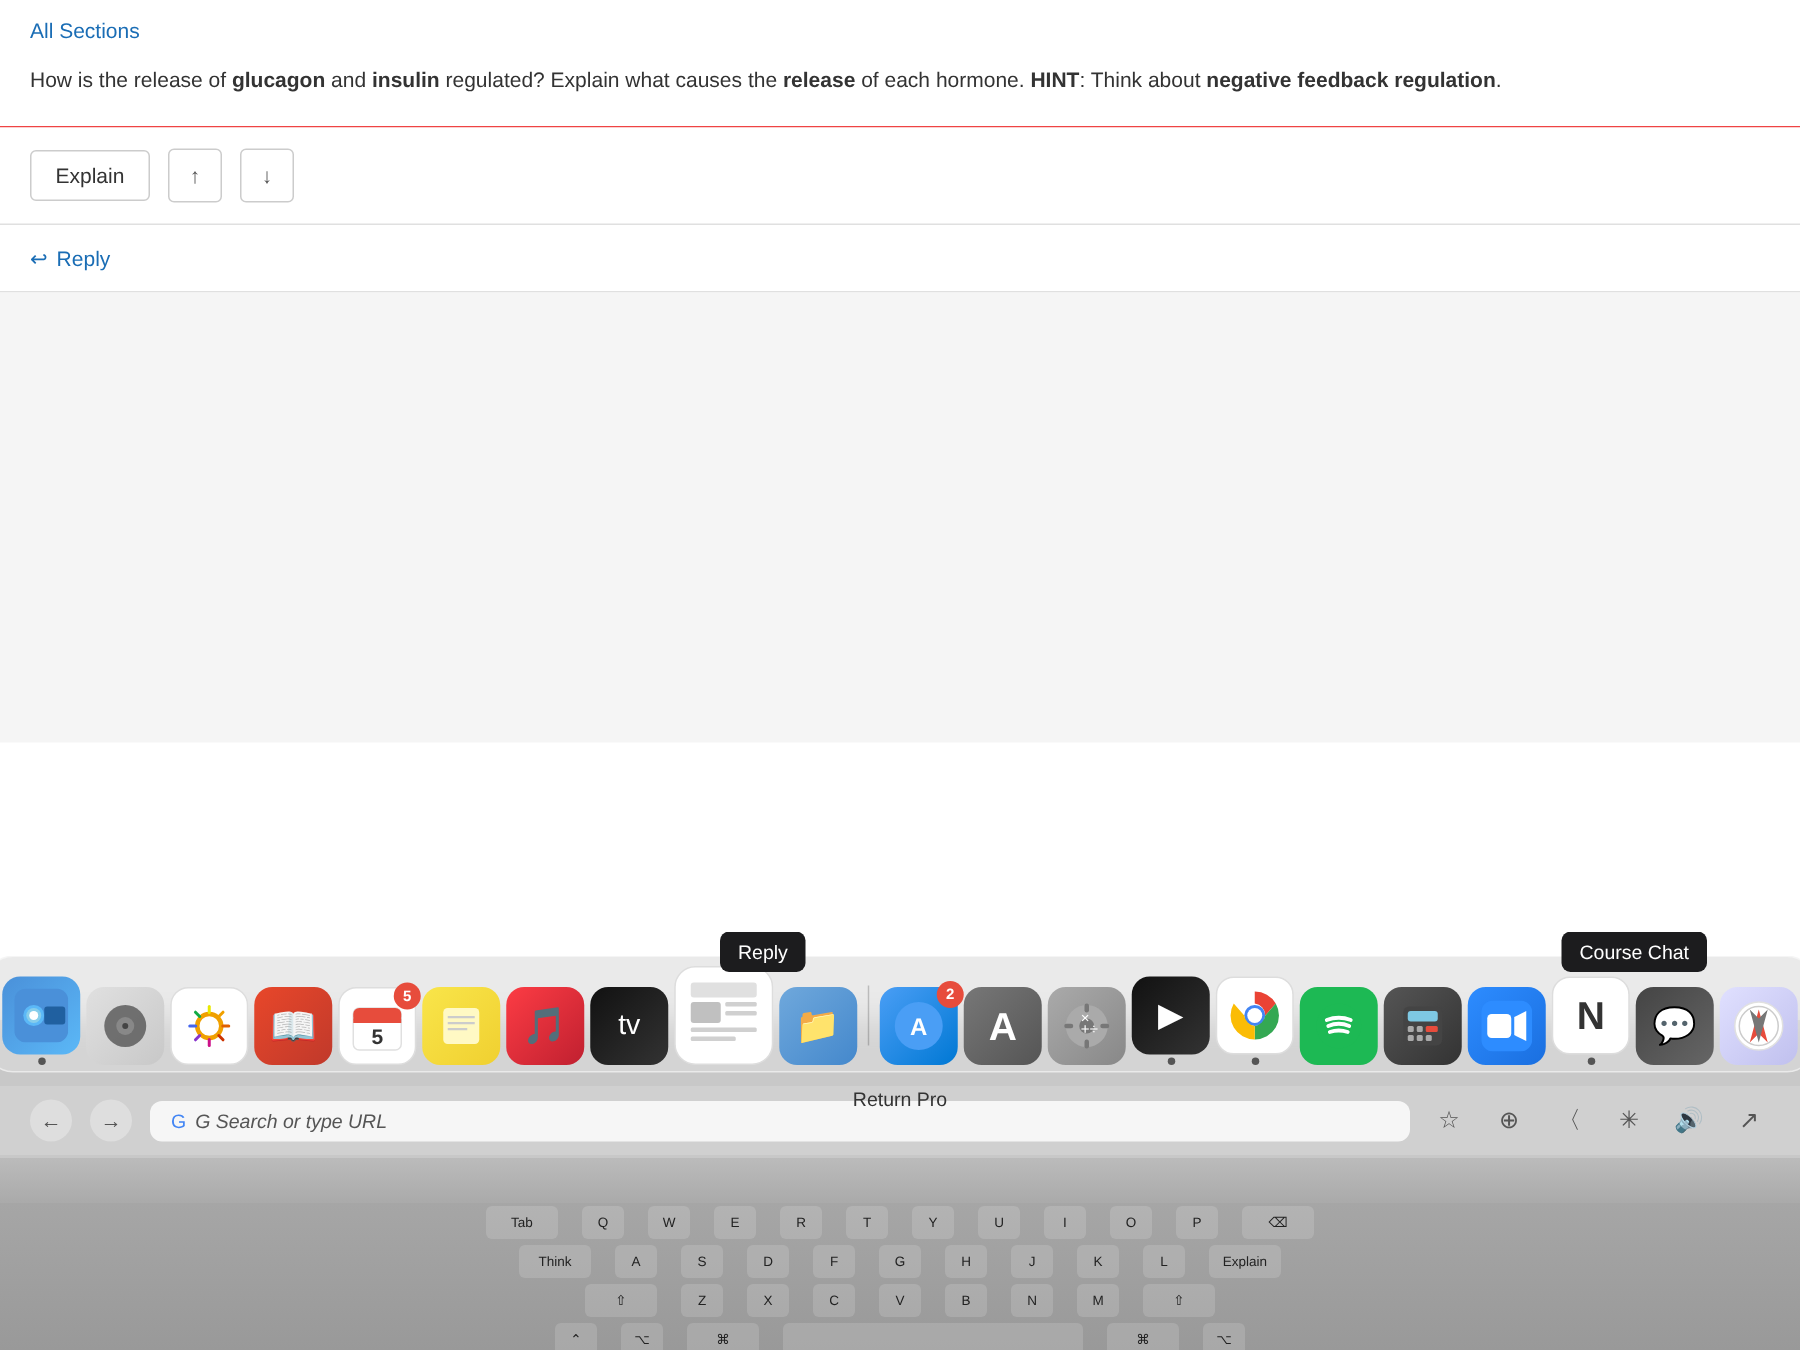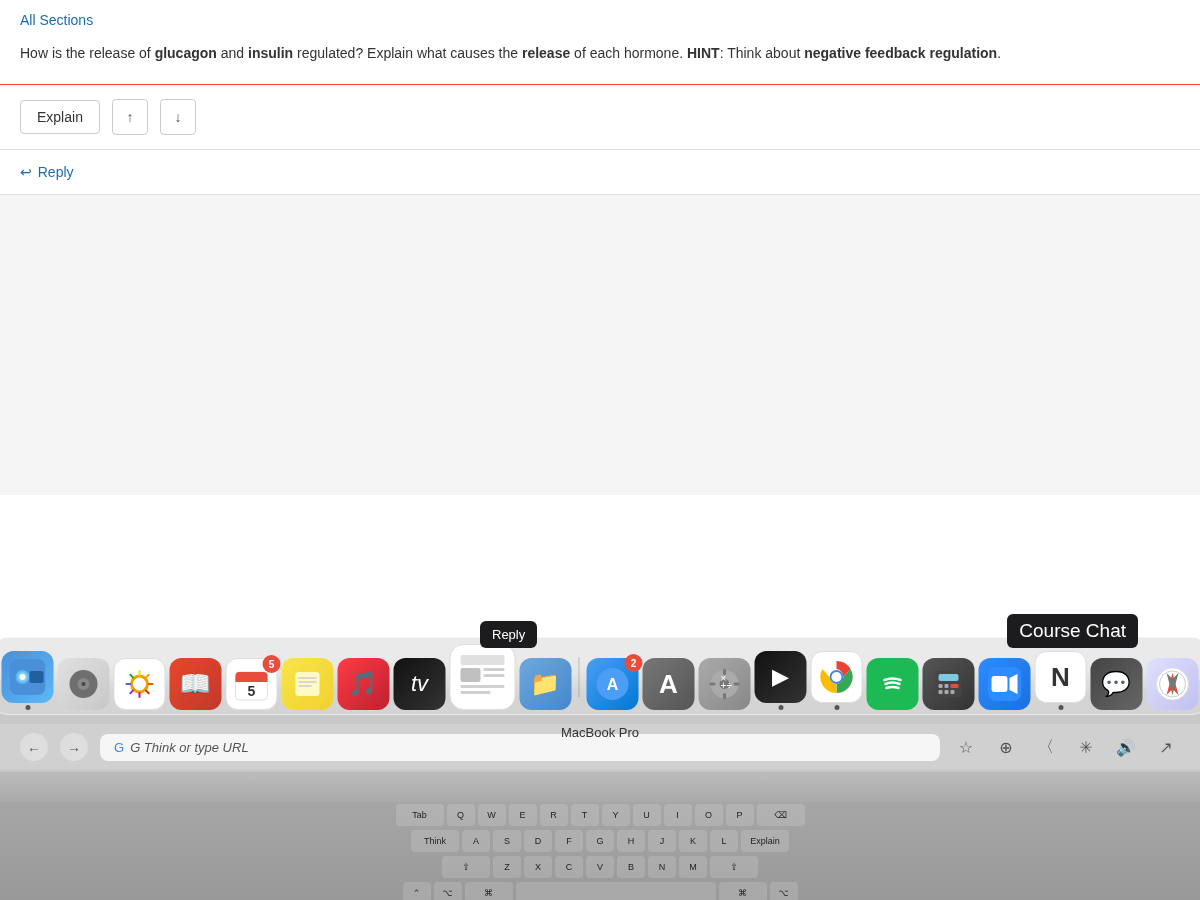--- a/index.html
+++ b/index.html
@@ -135,21 +135,21 @@
 
     
     .course-chat-tooltip {
       position: absolute;
       bottom: 252px;
       right: 62px;
       background: #1c1c1e;
       color: #ffffff;
       padding: 6px 12px;
       border-radius: 6px;
-      font-size: 19px;
+      font-size: 13px;
       font-weight: 500;
       white-space: nowrap;
       z-index: 100;
     }
 
     
     .macbook-label {
       position: absolute;
       bottom: 160px;
       left: 50%;
@@ -286,21 +286,21 @@
       bottom: 0;
       left: 0;
       width: 100%;
       height: 128px;
       background: linear-gradient(180deg, #aaa, #999);
     }
 
     .keyboard-row {
       display: flex;
       justify-content: center;
-      gap: 3px;
+      gap: 16px;
       padding: 2px 0;
     }
 
     .key {
       background: rgba(255,255,255,0.15);
       border-radius: 4px;
       height: 22px;
       min-width: 28px;
       display: flex;
       align-items: center;
@@ -349,21 +349,21 @@
 
     <div class="empty-area"></div>
 
   </div>
 </div>
 
 <div class="news-tooltip">Reply</div>
 
 <div class="course-chat-tooltip">Course Chat</div>
 
-<div class="macbook-label">MacBook Pro</div>
+<div class="macbook-label">Return Pro</div>
 
 <div class="dock-container">
 
   <div class="dock-item">
     <div class="dock-icon icon-finder">
       <svg width="36" height="36" viewBox="0 0 36 36">
         <rect width="36" height="36" rx="8" fill="#4a90d9"></rect>
         <circle cx="13" cy="18" r="7" fill="#5bb8f7"></circle>
         <circle cx="13" cy="18" r="5" fill="#87ceeb"></circle>
         <rect x="20" y="12" width="14" height="12" rx="2" fill="#2060a0"></rect>
@@ -445,21 +445,21 @@
   </div>
 
   <div class="dock-item">
     <div class="dock-icon" style="background: linear-gradient(135deg, #fc3c44, #c02030);">
       <span style="font-size:24px;">🎵</span>
     </div>
   </div>
 
   <div class="dock-item">
     <div class="dock-icon icon-tv">
-      <span style="font-size:22px; color:white; font-style:italic; font-weight:300;">tv</span>
+      <span style="font-size:19px; color:white; font-weight:300;">tv</span>
     </div>
   </div>
 
   <div class="dock-item">
     <div class="dock-icon" style="background:#fff; border:1px solid #ddd; width:66px; height:66px; border-radius:14px;">
       <svg width="52" height="52" viewBox="0 0 52 52">
         <rect width="52" height="52" rx="12" fill="white"></rect>
         <rect x="4" y="4" width="44" height="10" rx="2" fill="#e0e0e0"></rect>
         <rect x="4" y="17" width="20" height="14" rx="2" fill="#c0c0c0"></rect>
         <rect x="27" y="17" width="21" height="3" rx="1" fill="#d0d0d0"></rect>
@@ -595,21 +595,21 @@
 
 </div>
 
 <div class="url-bar-container">
   <div class="nav-btn">←</div>
   <div class="nav-btn">→</div>
   <div class="url-input">
     <span>
       <span class="g-blue">G</span>
     </span>
-    <span style="color:#555; font-style:italic; font-size:13px;">G Think or type URL</span>
+    <span style="color:#555; font-style:italic; font-size:13px;">G Search or type URL</span>
   </div>
   <div class="toolbar-btn">☆</div>
   <div class="toolbar-btn">⊕</div>
   <div class="toolbar-btn">〈</div>
   <div class="toolbar-btn">✳</div>
   <div class="toolbar-btn">🔊</div>
   <div class="toolbar-btn">↗</div>
 </div>
 
 <div class="keyboard-rows">

